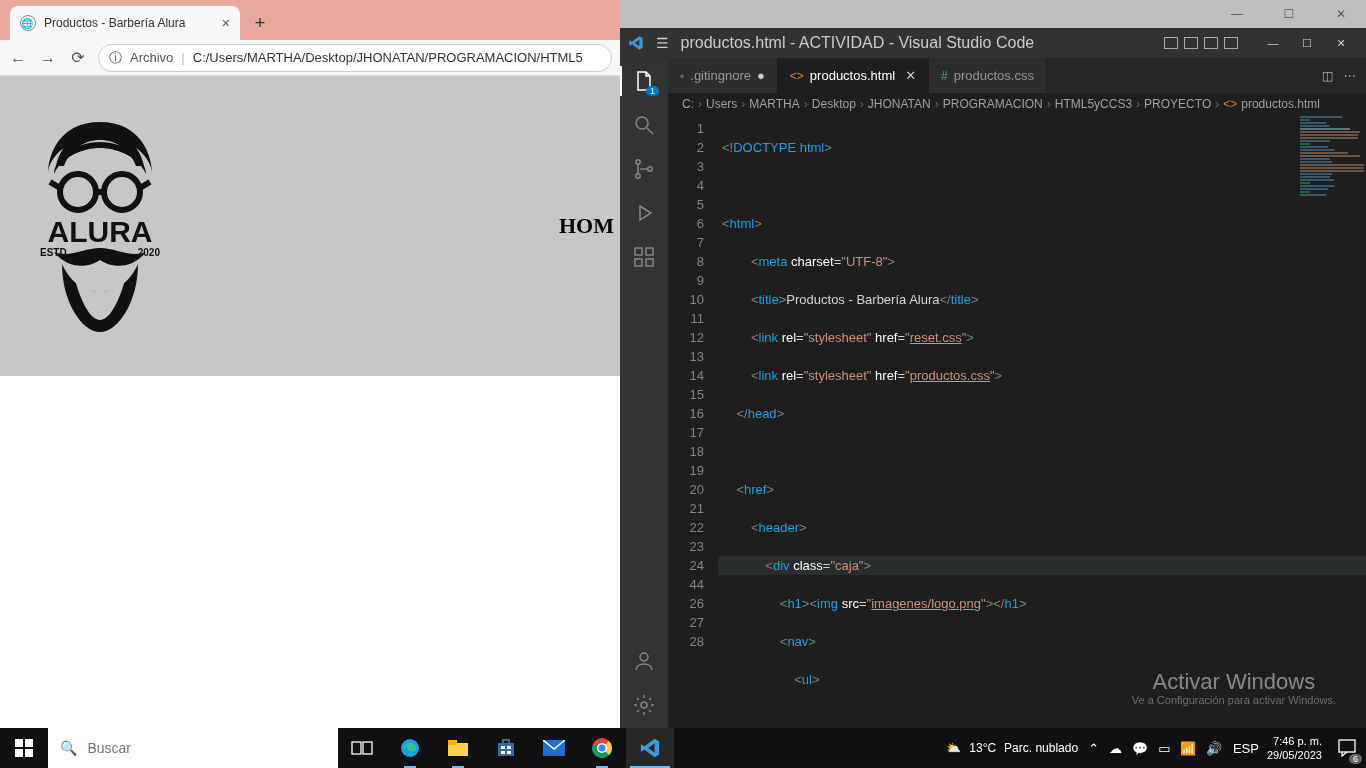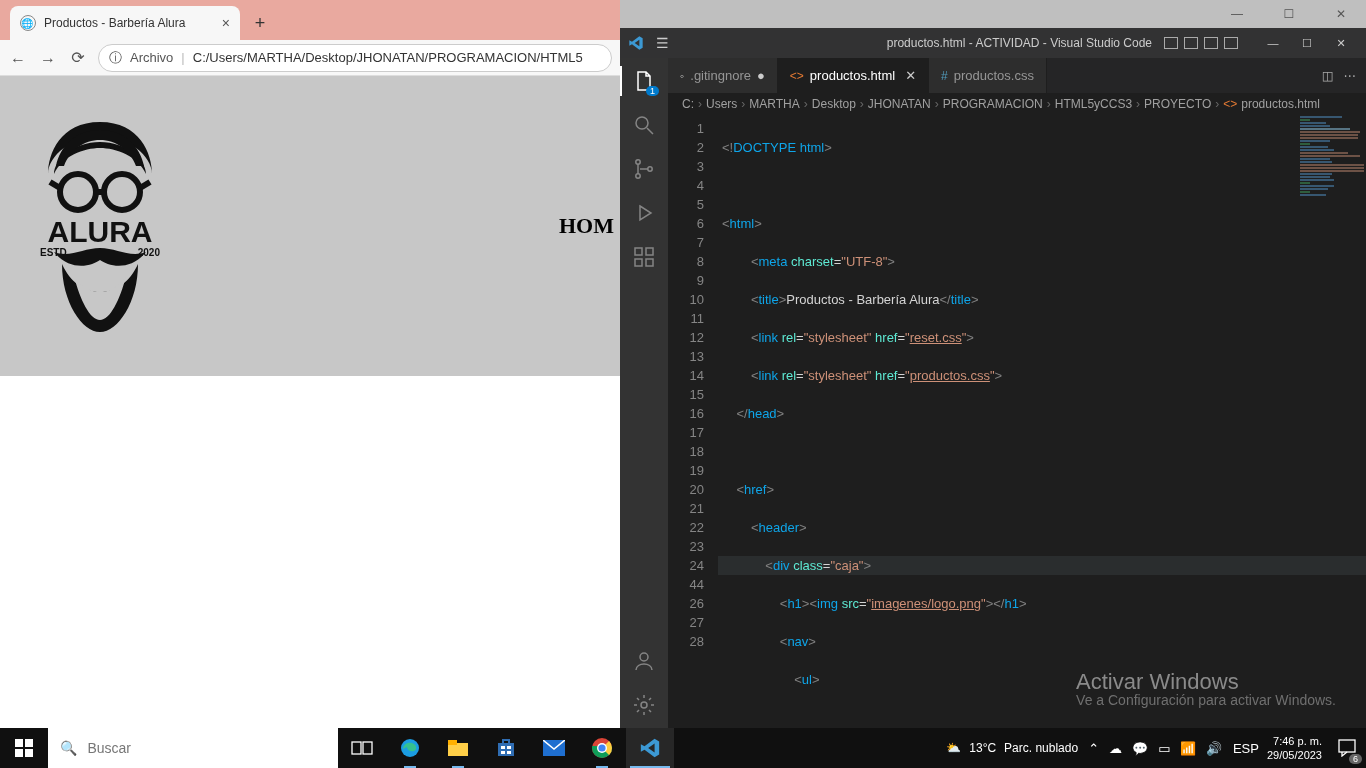--- a/index.html
+++ b/index.html
@@ -51,21 +51,21 @@
 .vscode {
   position:absolute; left:620px; top:28px; width:746px; height:700px;
   background:#1e1e1e; color:#ccc; display:flex; flex-direction:column;
   font-size:12.5px;
 }
 .vsc-titlebar {
   height:30px; background:#323233; display:flex; align-items:center; padding:0 8px; gap:12px;
 }
 .vsc-titlebar .vsc-logo {width:16px;height:16px;}
 .vsc-titlebar .hamburger {font-size:14px; color:#ccc;}
-.vsc-titlebar .title {flex:1; text-align:right; font-size:12px; color:#ccc;}
+.vsc-titlebar .title {flex:1; text-align:left; font-size:16px; color:#ccc;}
 .vsc-titlebar .winctrls {display:flex; gap:0;}
 .vsc-titlebar .winctrls .wc {width:34px; height:30px; display:flex; align-items:center; justify-content:center; font-size:11px; color:#ccc;}
 .vsc-titlebar .layout-icons {display:flex; gap:6px; margin-right:6px;}
 .vsc-titlebar .layout-icons .li {width:14px; height:12px; border:1px solid #aaa;}
 .vsc-body {flex:1; display:flex; min-height:0;}
 .vsc-activity {
   width:48px; background:#333333; display:flex; flex-direction:column; align-items:center;
   padding-top:10px; gap:18px;
 }
 .vsc-activity .aicon {width:26px; height:26px; display:flex; align-items:center; justify-content:center; color:#858585; position:relative;}
@@ -106,29 +106,29 @@
   width:50px; text-align:right; color:#858585; padding:4px 14px 4px 4px; user-select:none;
   background:#1e1e1e;
 }
 .gutter div {height:19px;}
 .code {flex:1; padding:4px 0; white-space:pre; color:#d4d4d4;}
 .code .line {height:19px; padding-left:4px;}
 .code .line.hl {background:#2a2d2e;}
 
 .t-tag   {color:#0ea5e9;}   
 .t-pun   {color:#808080;}   
-.t-attr  {color:#5eead4;}   
+.t-attr  {color:#ffffff;}   
 .t-str   {color:#ce9178;}   
 .t-txt   {color:#d4d4d4;}
 .t-und   {text-decoration:underline; text-decoration-color:#ce9178;}
 .watermark {
-  position:absolute; right:30px; bottom:18px; text-align:left; color:#6f6f6f;margin-top:16px;
+  position:absolute; right:30px; bottom:18px; text-align:center; color:#6f6f6f;margin-top:16px;
 }
 .watermark .big {font-size:22px; color:#8a8a8a;}
-.watermark .small {font-size:14px;}
+.watermark .small {font-size:11px;}
 
 
 .bgwin {
   position:absolute; left:620px; top:0; width:746px; height:28px; background:#bfbfbf;
   display:flex; justify-content:flex-end; align-items:center; gap:18px; padding-right:8px;
 }
 .bgwin .wc {width:34px; height:24px; display:flex; align-items:center; justify-content:center; color:#555; font-size:12px;}
 
 
 .taskbar {

